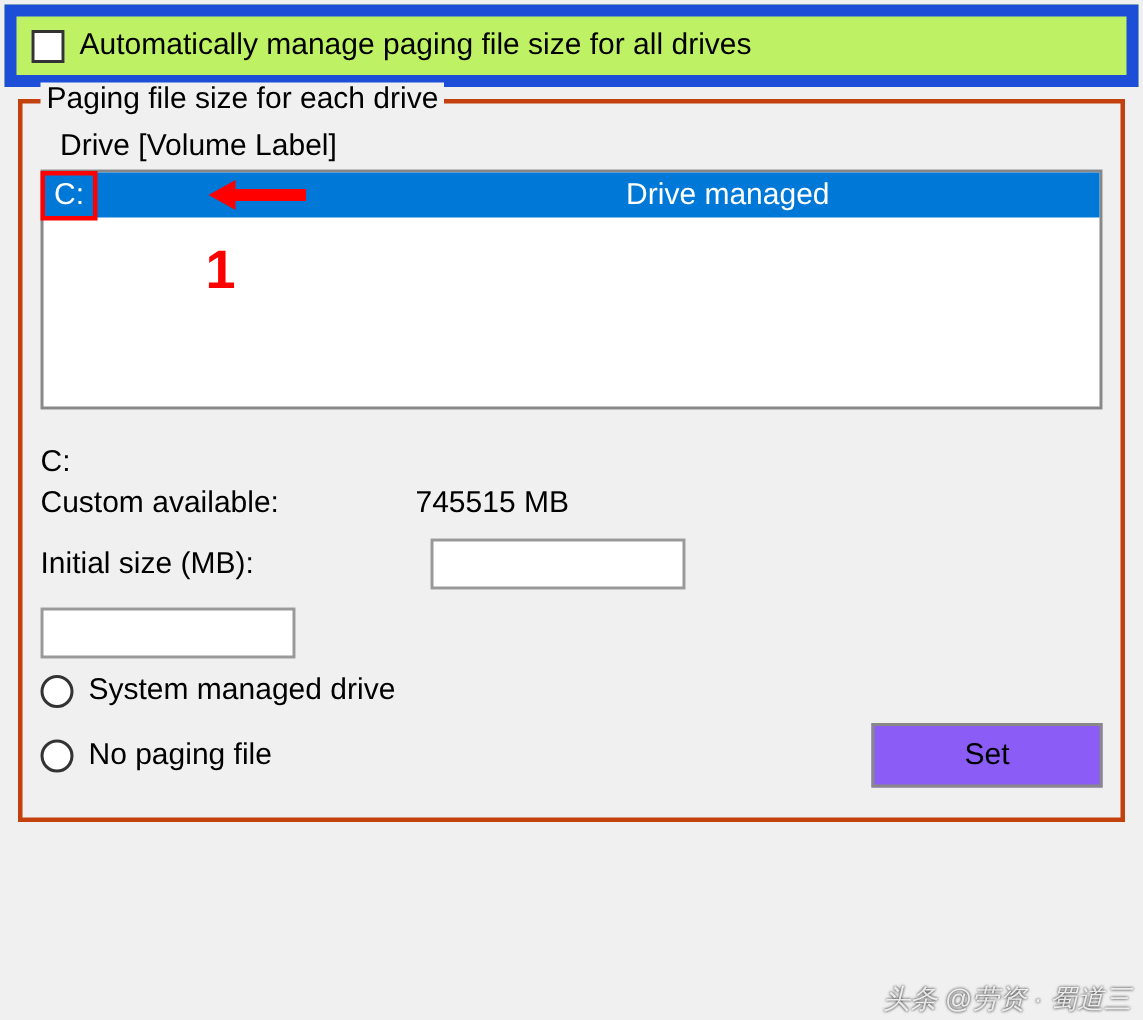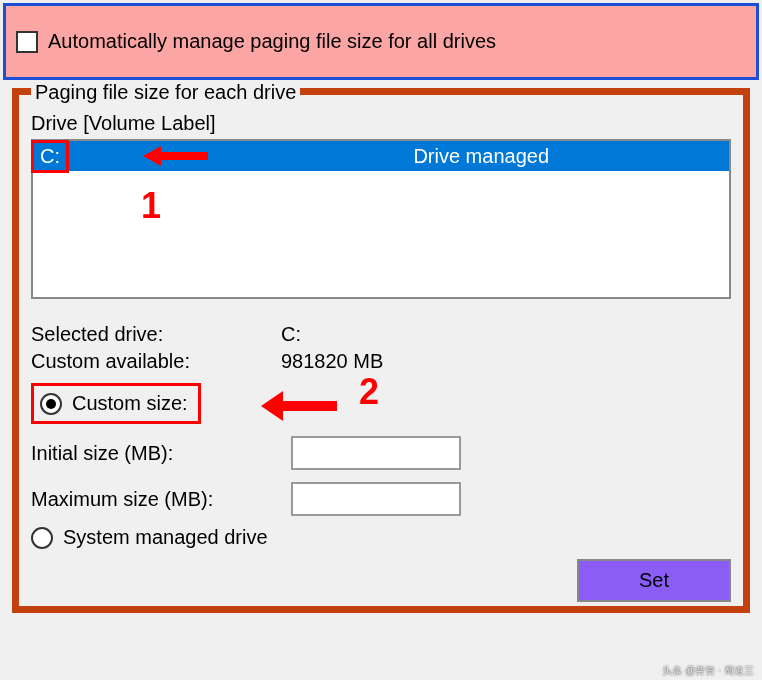--- a/index.html
+++ b/index.html
@@ -6,54 +6,54 @@
     body {
       font-family: "Segoe UI", Tahoma, sans-serif;
       font-size: 20px;
       background: #f0f0f0;
       width: 762px;
       height: 680px;
       overflow: hidden;
       color: #000;
     }
     .top-row {
-      border: 3px solid #1d4ed8;
-      padding: 24px 10px;
+      border: 8px solid #1d4ed8;
+      padding: 8px 10px;
       display: flex;
       align-items: center;
       gap: 10px;
-      background: #fca5a5;
+      background: #bef264;
       margin: 3px;
     }
     .checkbox {
       width: 22px;
       height: 22px;
       border: 2px solid #333;
       background: #fff;
       flex-shrink: 0;
     }
     .group {
-      border: 7px solid #c2410c;
+      border: 3px solid #c2410c;
       margin: 8px 12px 12px 12px;
-      padding: 0 12px 4px 12px;
+      padding: 0 12px 20px 12px;
       position: relative;
     }
     .group-title {
       position: relative;
       top: -14px;
       background: #f0f0f0;
       padding: 0 4px;
       display: inline-block;
     }
     .headers {
       display: flex;
       margin-top: -6px;
       margin-bottom: 4px;
     }
-    .headers .h1 { flex: 0 0 330px; }
+    .headers .h1 { flex: 0 0 330px; margin-left: 13px; }
     .listbox {
       border: 2px solid #888;
       background: #fff;
       height: 160px;
       position: relative;
     }
     .row-sel {
       background: #0078d7;
       color: #fff;
       display: flex;
@@ -158,23 +158,24 @@
       border: 2px solid #888;
       background: #8b5cf6;
       padding: 8px 60px;
       font-size: 20px;
       text-align: center;
     }
     .watermark {
       position: absolute;
       bottom: 2px;
       right: 8px;
-      font-size: 10px;
+      font-size: 18px;
       color: rgba(255,255,255,0.85);
       text-shadow: 0 0 2px #000;
+      font-style: italic;
     }
   </style>
 </head>
 <body>
 
 <div class="top-row">
   <div class="checkbox"></div>
   <span>Automatically manage paging file size for all drives</span>
 </div>
 
@@ -192,58 +193,45 @@
     </div>
     <svg class="arrow1" width="70" height="20">
       <rect x="15" y="6" width="50" height="8" fill="#ff0000"></rect>
       <polygon points="0,10 18,0 18,20" fill="#ff0000"></polygon>
     </svg>
     <div class="num1">1</div>
   </div>
 
   <div class="info-block">
     <div class="info-row">
-      <span class="lbl">Selected drive:</span>
       <span>C:</span>
     </div>
     <div class="info-row">
       <span class="lbl">Custom available:</span>
-      <span>981820 MB</span>
-    </div>
-  </div>
-
-  <div class="radio-row">
-    <div class="custom-box">
-      <div class="radio-outer">
-        <div class="radio-inner"></div>
-      </div>
-      <span>Custom size:</span>
-    </div>
-    <div class="arrow2-wrap">
-      <svg width="80" height="30">
-        <rect x="18" y="10" width="58" height="10" fill="#ff0000"></rect>
-        <polygon points="0,15 22,0 22,30" fill="#ff0000"></polygon>
-      </svg>
-      <span class="num2">2</span>
-    </div>
-  </div>
+      <span>745515 MB</span>
+    </div>
+  </div>
+
 
   <div class="size-row">
     <span class="slbl">Initial size (MB):</span>
     <div class="size-input"></div>
   </div>
 
   <div class="size-row">
-    <span class="slbl">Maximum size (MB):</span>
     <div class="size-input"></div>
   </div>
 
   <div class="radio-row">
     <div class="radio-outer"></div>
     <span>System managed drive</span>
   </div>
 
   <div class="bottom-row">
+    <div class="radio-row" style="margin-top:0">
+      <div class="radio-outer"></div>
+      <span>No paging file</span>
+    </div>
     <div class="set-btn">Set</div>
   </div>
 </div>
 
 <div class="watermark">头条 @劳资 · 蜀道三</div>
 
 </body></html>

